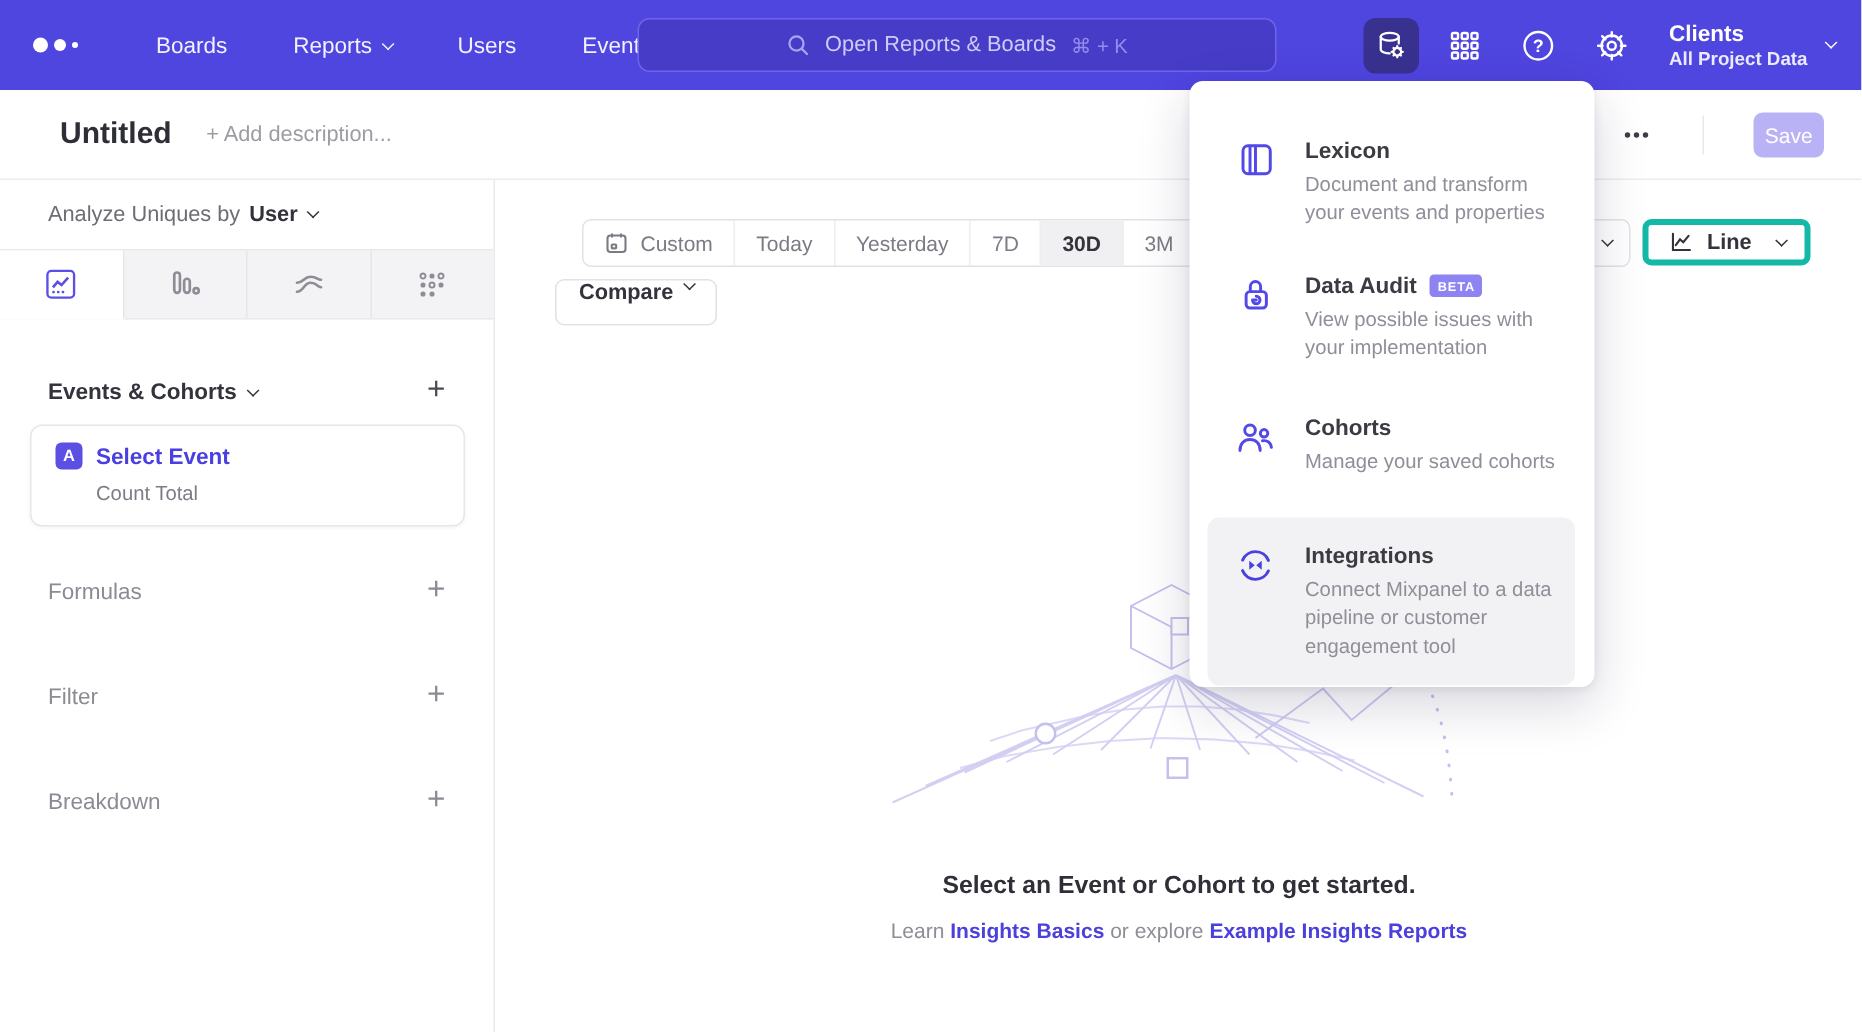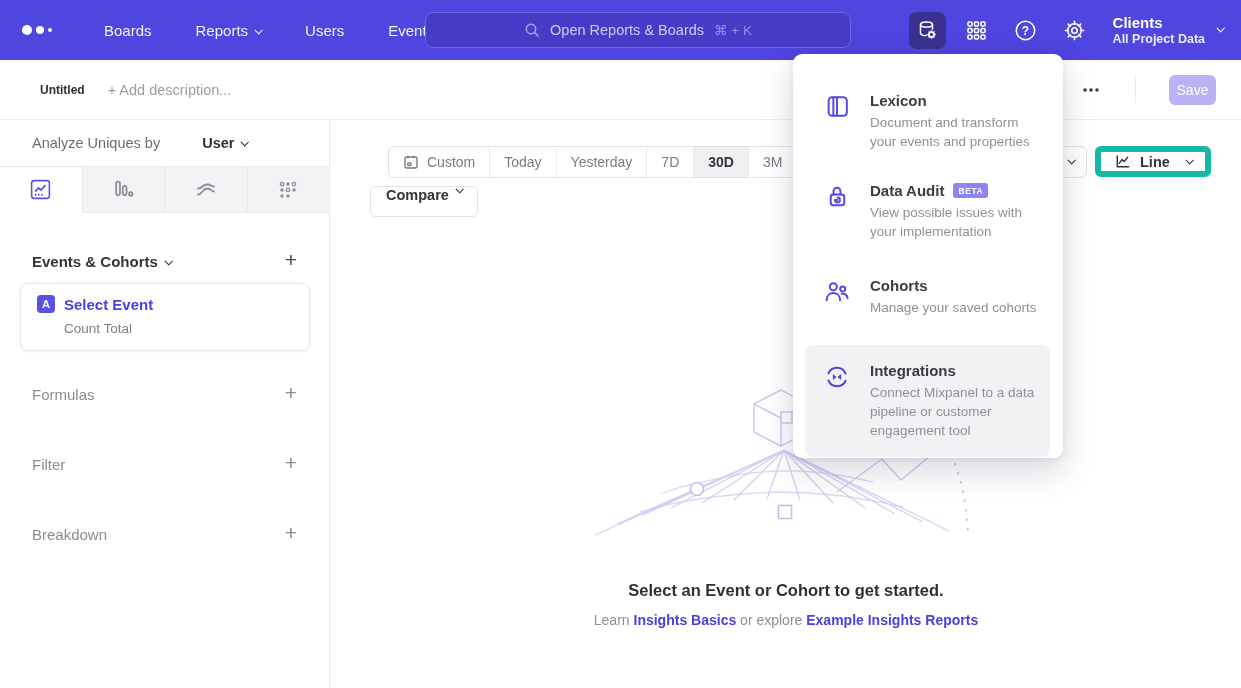--- a/index.html
+++ b/index.html
@@ -23,30 +23,30 @@
   .icon-btn { width:37px; height:37px; border-radius:8px; display:flex; align-items:center; justify-content:center; cursor:pointer; }
   .icon-btn.active { background:#39318F; }
   .account { display:flex; align-items:center; margin-left:8px; cursor:pointer; }
   .account .txt { text-align:left; }
   .account .org { font-size:15px; font-weight:bold; line-height:18px; }
   .account .proj { font-size:12.5px; font-weight:bold; line-height:15px; color:#ebe9fc; }
   .account .chev { margin-left:12px; }
 
   
   .rheader { position:absolute; left:0; top:60px; width:1241px; height:60px; background:#fff; border-bottom:1px solid #ececef; display:flex; align-items:center; }
-  .rtitle { margin-left:40px; font-size:12px; font-weight:bold; color:#2e2e36; cursor:text; }
+  .rtitle { margin-left:40px; font-size:20px; font-weight:bold; color:#2e2e36; cursor:text; }
   .rdesc { margin-left:23px; font-size:14.5px; color:#9c9ca5; cursor:text; }
   .rheader-right { position:absolute; right:25px; display:flex; align-items:center; gap:33px; }
   .hicon { width:22px; height:22px; display:flex; align-items:center; justify-content:center; cursor:pointer; color:#3d3d45; }
   .vdiv { width:1px; height:26px; background:#e8e8ec; }
   .save-btn { width:47px; height:30px; background:#B9B2F4; color:#fff; border:none; border-radius:6px; font-size:14px; font-family:inherit; cursor:default; }
 
   
   .sidebar { position:absolute; left:0; top:120px; width:330px; height:568px; background:#fff; border-right:1px solid #e9e9ec; }
-  .analyze { height:46px; display:flex; align-items:center; padding-left:32px; font-size:14.5px; color:#6d6d76;gap:36px; }
+  .analyze { height:46px; display:flex; align-items:center; padding-left:32px; font-size:14.5px; color:#6d6d76; }
   .analyze b { color:#32323a; font-weight:bold; margin-left:6px; cursor:pointer; }
   .analyze .chev { color:#32323a; }
   .tabstrip { height:47px; background:#f3f3f5; border-top:1px solid #e9e9ec; border-bottom:1px solid #e9e9ec; display:flex; }
   .tab { flex:1; display:flex; align-items:center; justify-content:center; border-right:1px solid #e6e6ea; cursor:pointer; }
   .tab:last-child { border-right:none; }
   .tab.sel { background:#fff; margin-bottom:-1px; border-bottom:1px solid #fff; }
   .sb-section { position:absolute; left:0; width:329px; display:flex; align-items:flex-end; justify-content:space-between; padding:0 32px; }
   .sb-section .lab { font-size:15px; color:#8b8b94; }
   .sb-section .lab.dark { color:#33333b; font-weight:bold; }
   .plus { font-size:21px; line-height:20px; color:#8b8b94; font-weight:400; cursor:pointer; }
@@ -58,21 +58,21 @@
   .ec-sub { margin:8px 0 0 43px; font-size:13.5px; color:#7d7d87; }
 
   
   .datebar { position:absolute; left:388px; top:146px; width:699px; height:32px; background:#fff; border:1px solid #e2e2e6; border-radius:6px; display:flex; align-items:stretch; font-size:14px; color:#7b7b85; z-index:1; }
   .seg { display:flex; align-items:center; gap:8px; padding:0 14px; border-right:1px solid #ededf0; cursor:pointer; white-space:nowrap; }
   .seg.sel { background:#f0f0f2; color:#33333b; font-weight:bold; }
   .seg.fill { flex:1; border-right:none; cursor:default; }
   .seg.overflow { border-right:none; border-left:1px solid #ededf0; padding:0 12px; color:#33333b; }
   .seg.overflow .chev { margin-left:0; }
   .compare-btn { position:absolute; left:370px; top:186px; height:31px; padding:0 15px; background:#fff; border:1px solid #e2e2e6; border-radius:6px; display:flex; align-items:flex-start; font-size:14.5px; color:#33333b; font-weight:bold; cursor:pointer; z-index:1; }
-  .line-btn { position:absolute; left:1095px; top:146px; height:31px; padding:0 13px; background:#fff; border:6px solid #14b8a6; border-radius:6px; display:flex; align-items:center; gap:9px; font-size:14.5px; color:#33333b; font-weight:bold; cursor:pointer; z-index:1; }
+  .line-btn { position:absolute; left:1095px; top:146px; height:31px; padding:0 13px; background:#fff; border:4px solid #14b8a6; border-radius:6px; display:flex; align-items:center; gap:9px; font-size:14.5px; color:#33333b; font-weight:bold; cursor:pointer; z-index:1; }
 
   
   .illus { position:absolute; left:585px; top:372px; z-index:0; }
   .es-title { position:absolute; left:331px; width:910px; top:581px; text-align:center; font-size:16.5px; font-weight:bold; color:#2f2f37; }
   .es-sub { position:absolute; left:331px; width:910px; top:612px; text-align:center; font-size:14px; color:#8e8e97; }
   .es-sub a { color:#4B40DB; font-weight:bold; text-decoration:none; cursor:pointer; }
 
   
   .panel { position:absolute; left:793px; top:54px; width:270px; height:404px; background:#fff; border-radius:9px; box-shadow:0 2px 6px rgba(30,30,70,.08), 0 12px 34px rgba(30,30,70,.18); z-index:30; }
   .menu-item { position:absolute; left:12px; width:245px; display:flex; padding:12px 6px 12px 18px; gap:19px; border-radius:8px; cursor:pointer; }

